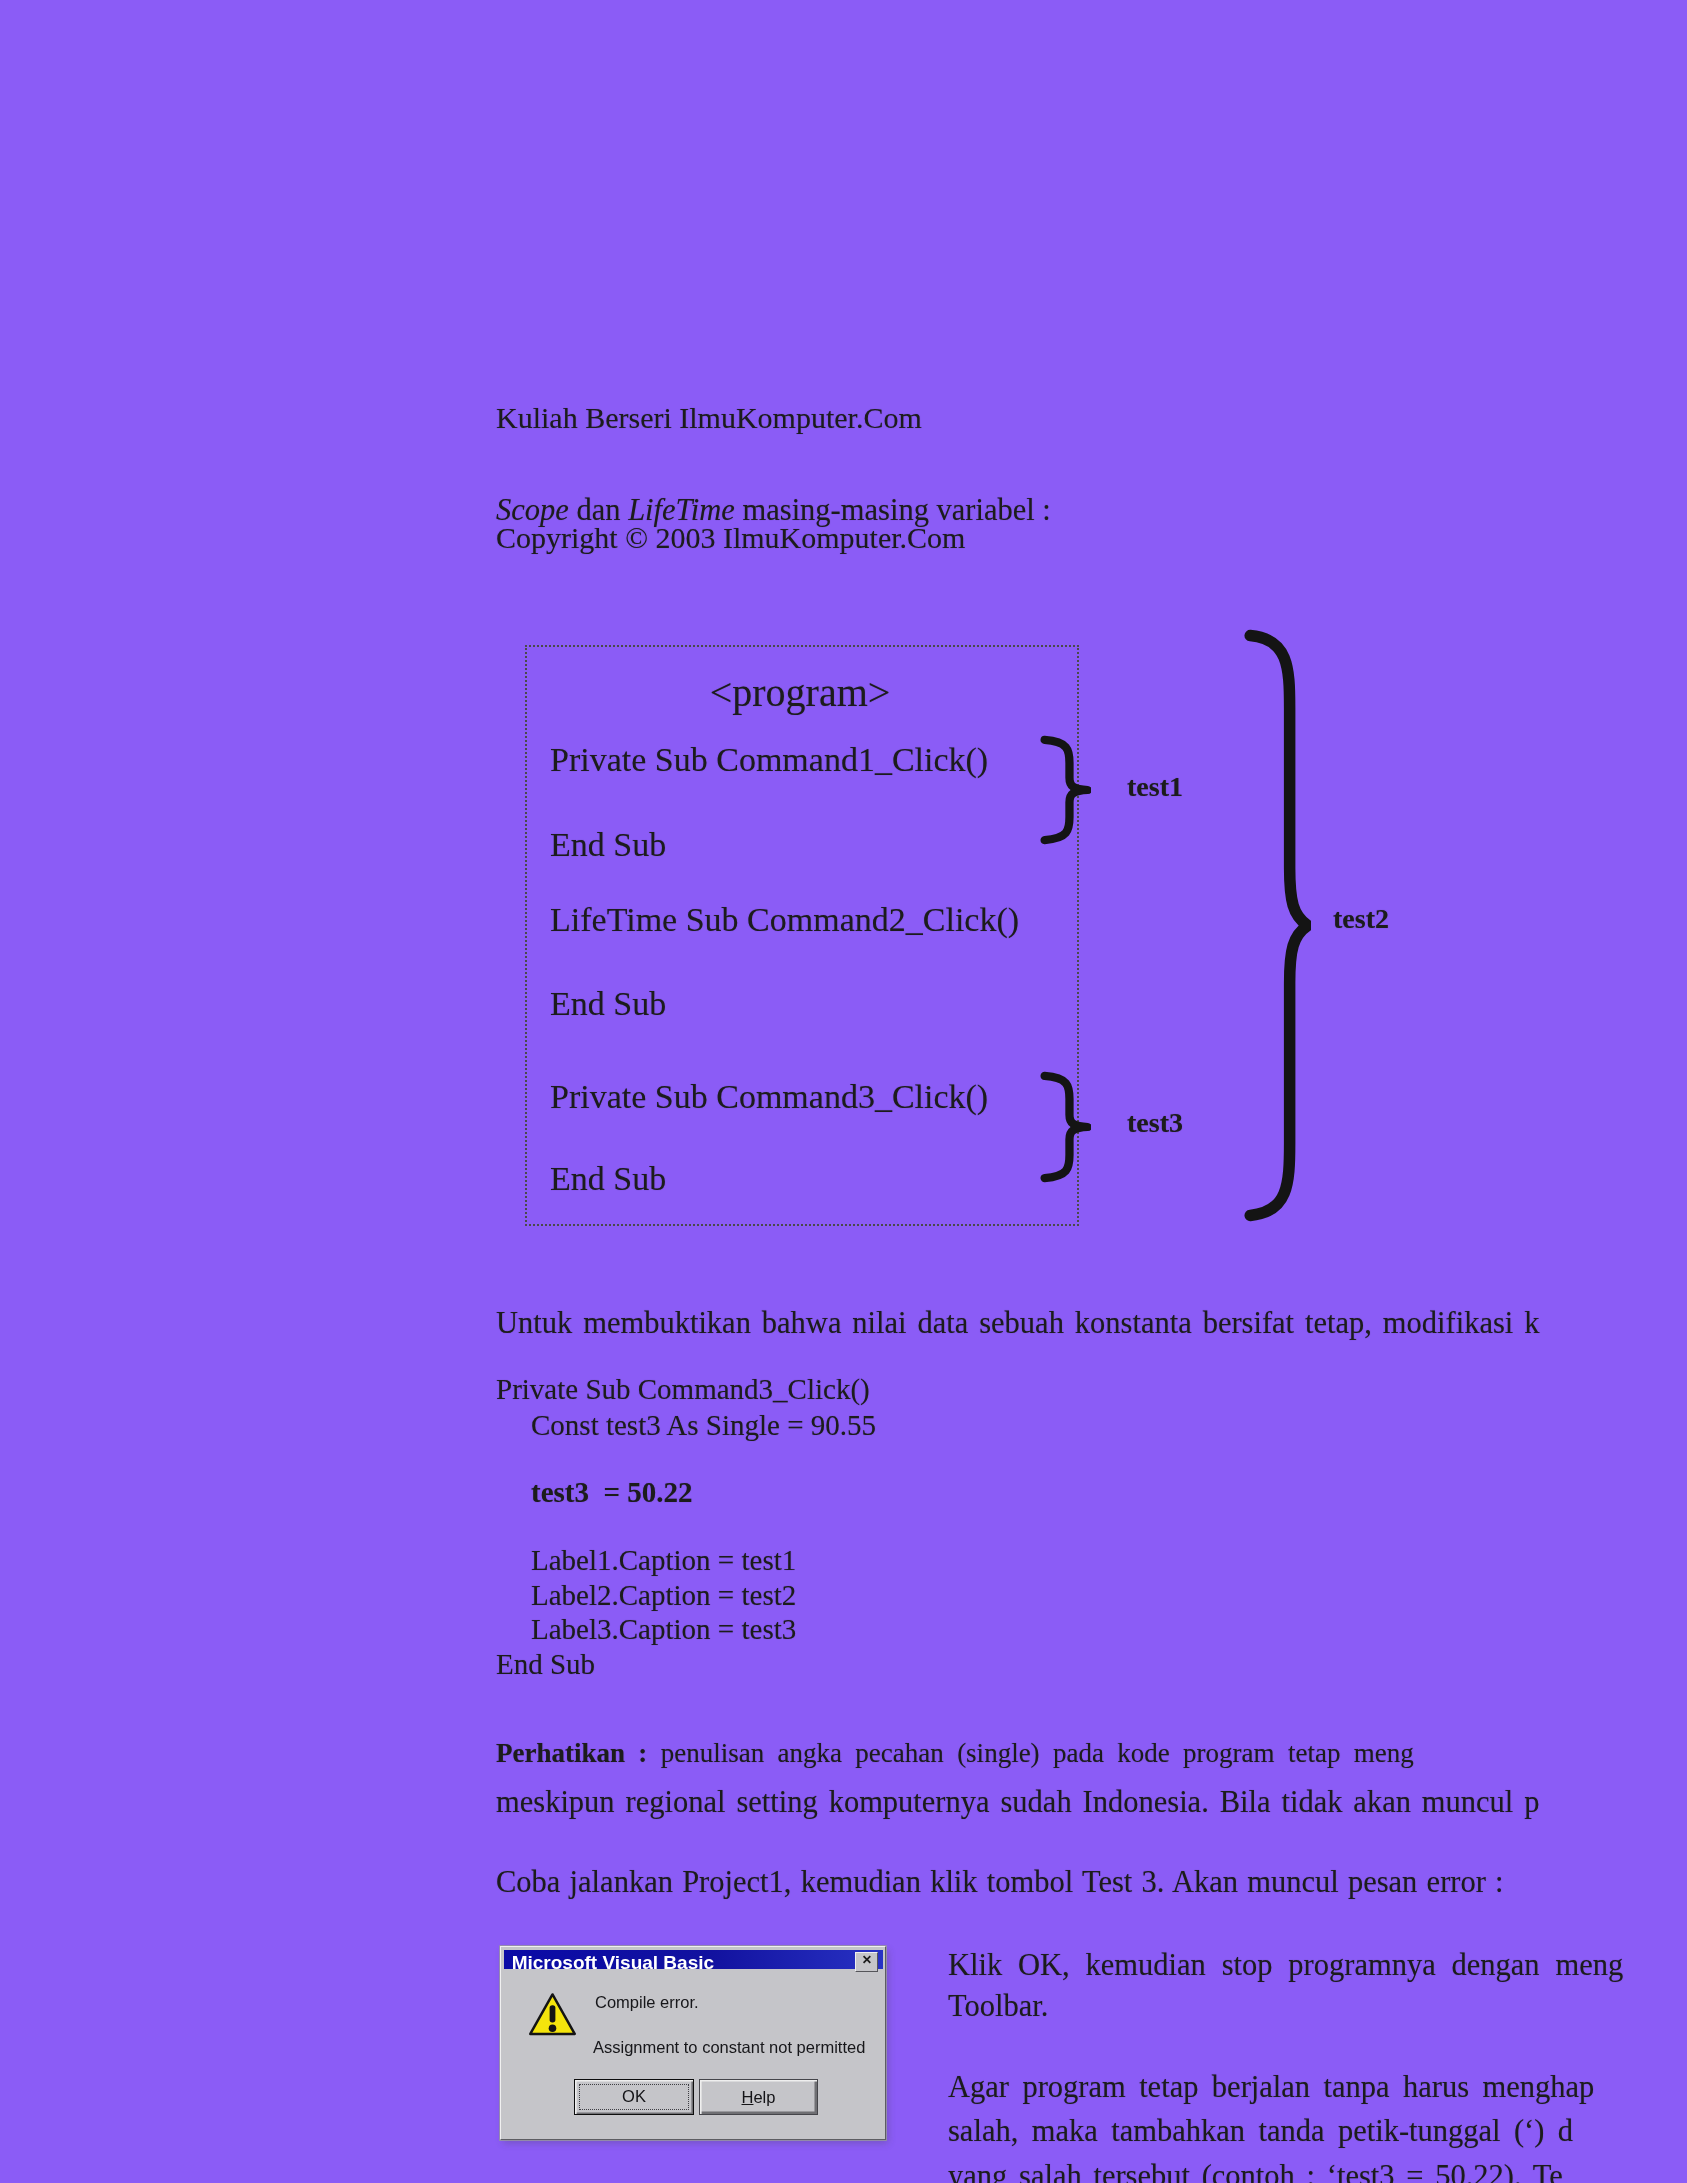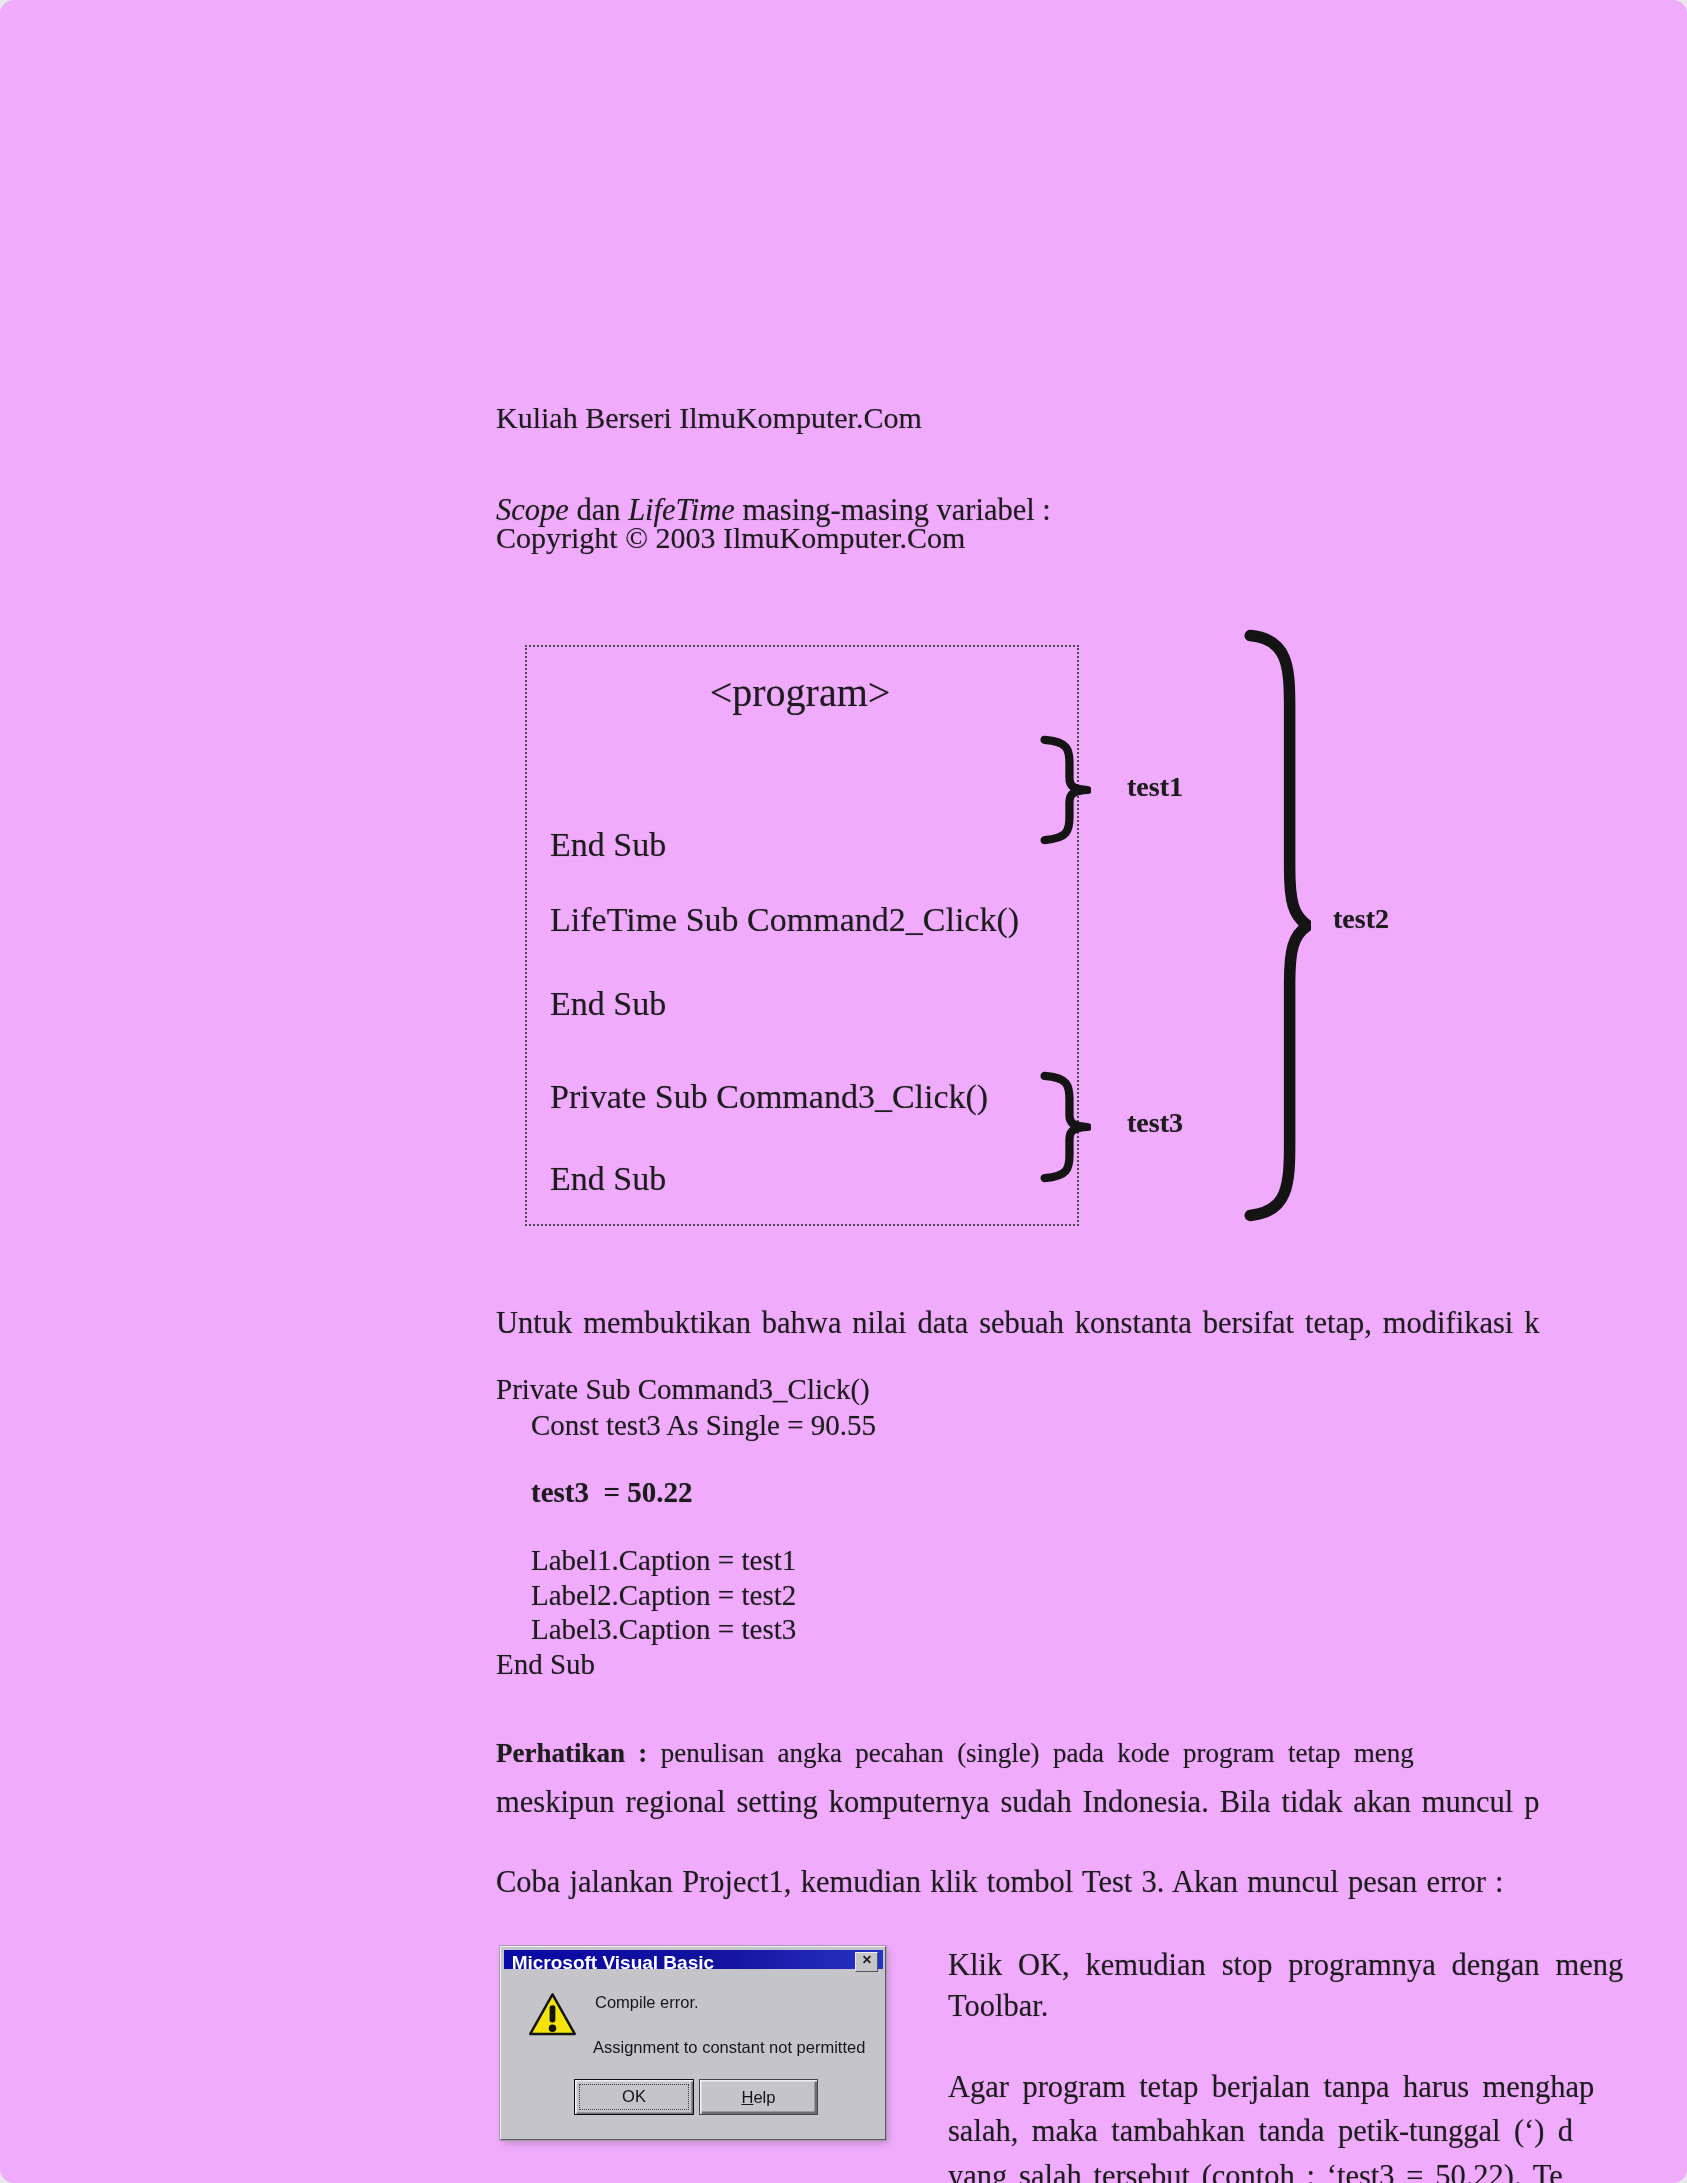--- a/index.html
+++ b/index.html
@@ -1,19 +1,19 @@
 <!DOCTYPE html>
 <html style="font-size:13px"><head>
 <meta charset="utf-8">
 <style>
   html,body{margin:0;padding:0;background:#e8e8e8;}
   .canvas{
     position:relative;width:1687px;height:2183px;margin:0 auto;
-    background:#f0abfc;overflow:hidden;
-    font-family:"Liberation Serif", serif;color:#1c1c1c;border-radius:14px;
+    background:#8b5cf6;overflow:hidden;
+    font-family:"Liberation Serif", serif;color:#1c1c1c;
   }
   .abs{position:absolute;}
   .doc{text-shadow:0 0 1px rgba(25,25,25,0.38);white-space:pre;}
   .it{font-style:italic;}
   .b{font-weight:bold;}
 
   
   .header{left:496px;top:318px;font-size:30px;line-height:40px;}
   
   .scope-line{left:496px;top:493px;font-size:30.5px;}
@@ -107,20 +107,21 @@
 
   <div class="abs header doc">
     <div>Kuliah Berseri IlmuKomputer.Com</div>
     <div>Copyright © 2003 IlmuKomputer.Com</div>
   </div>
 
   <div class="abs scope-line doc"><span class="it">Scope</span><span> dan </span><span class="it">LifeTime</span><span> masing-masing variabel :</span></div>
 
   <div class="abs program-box"></div>
   <div class="abs program-title doc">&lt;program&gt;</div>
+  <div class="abs dline dl1 doc">Private Sub Command1_Click()</div>
   <div class="abs dline dl2 doc">End Sub</div>
   <div class="abs dline dl3 doc">LifeTime Sub Command2_Click()</div>
   <div class="abs dline dl4 doc">End Sub</div>
   <div class="abs dline dl5 doc">Private Sub Command3_Click()</div>
   <div class="abs dline dl6 doc">End Sub</div>
 
   <svg class="abs brace1" viewBox="0 0 64 134" preserveAspectRatio="none">
     <path class="braceline" stroke-width="10" d="M 8,6 C 36,8 38,18 38,34 L 38,52 C 38,62 42,66 60,67 C 42,68 38,72 38,82 L 38,100 C 38,116 36,126 8,128"></path>
   </svg>
   <svg class="abs brace3" viewBox="0 0 64 136" preserveAspectRatio="none">

